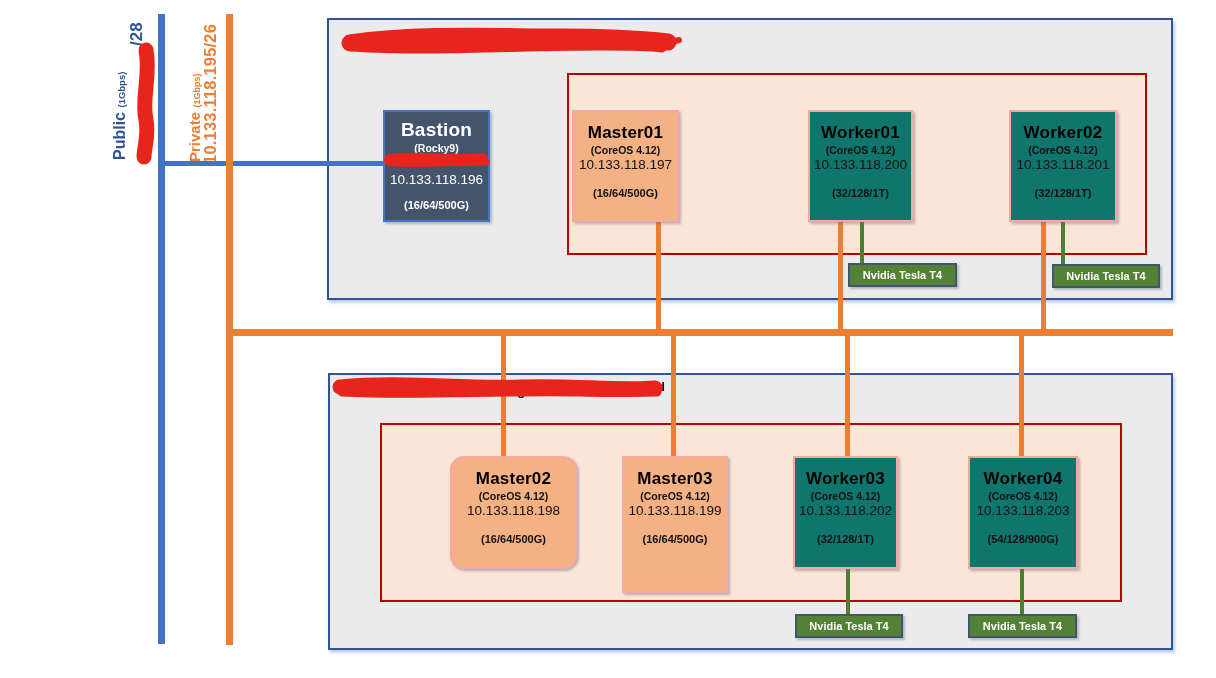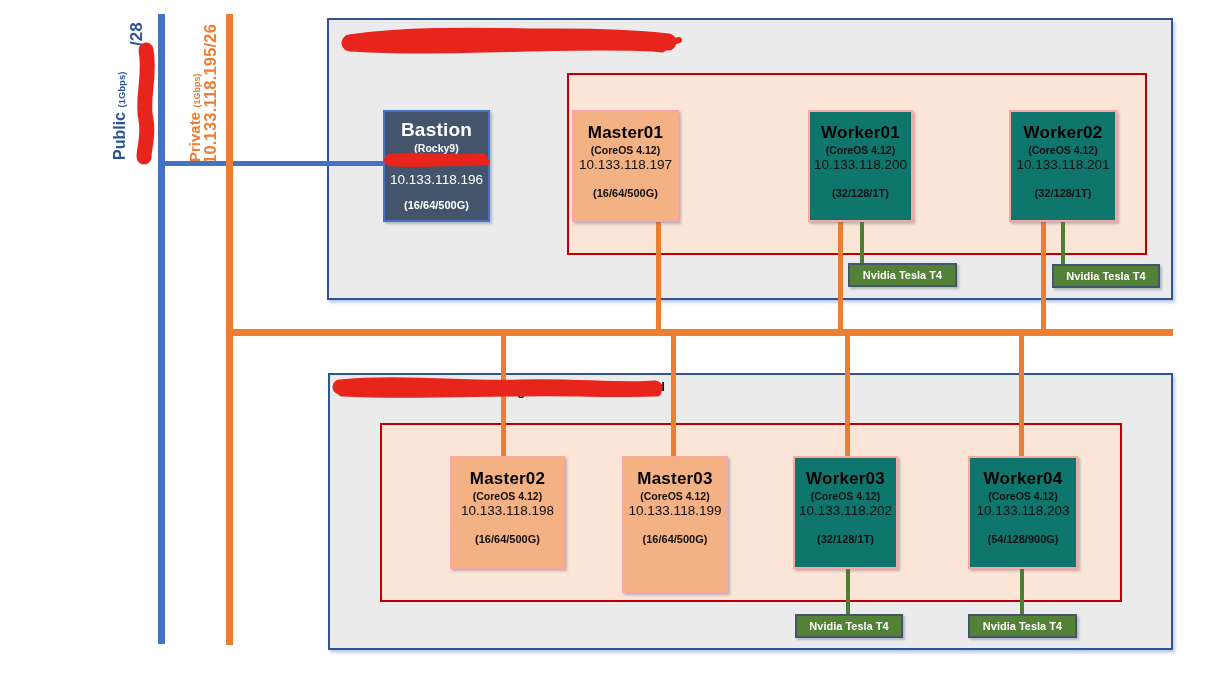--- a/index.html
+++ b/index.html
@@ -129,21 +129,21 @@
   <div class="node worker" style="left:1009px; top:110px; width:108px; height:112px;">
     <div class="nm">Worker02</div>
     <div class="os">(CoreOS 4.12)</div>
     <div class="ip">10.133.118.201</div>
     <div class="sp">(32/128/1T)</div>
   </div>
 
   <div class="gpu" style="left:848px; top:263px; width:109px;">Nvidia Tesla T4</div>
   <div class="gpu" style="left:1052px; top:264px; width:108px;">Nvidia Tesla T4</div>
 
-  <div class="node master" style="left:450px; top:456px; width:115px; height:113px;">
+  <div class="node master" style="left:450px; top:456px; width:127px; height:113px;border-radius:14px;">
     <div class="nm">Master02</div>
     <div class="os">(CoreOS 4.12)</div>
     <div class="ip">10.133.118.198</div>
     <div class="sp">(16/64/500G)</div>
   </div>
   <div class="node master" style="left:622px; top:456px; width:106px; height:137px;">
     <div class="nm">Master03</div>
     <div class="os">(CoreOS 4.12)</div>
     <div class="ip">10.133.118.199</div>
     <div class="sp">(16/64/500G)</div>

